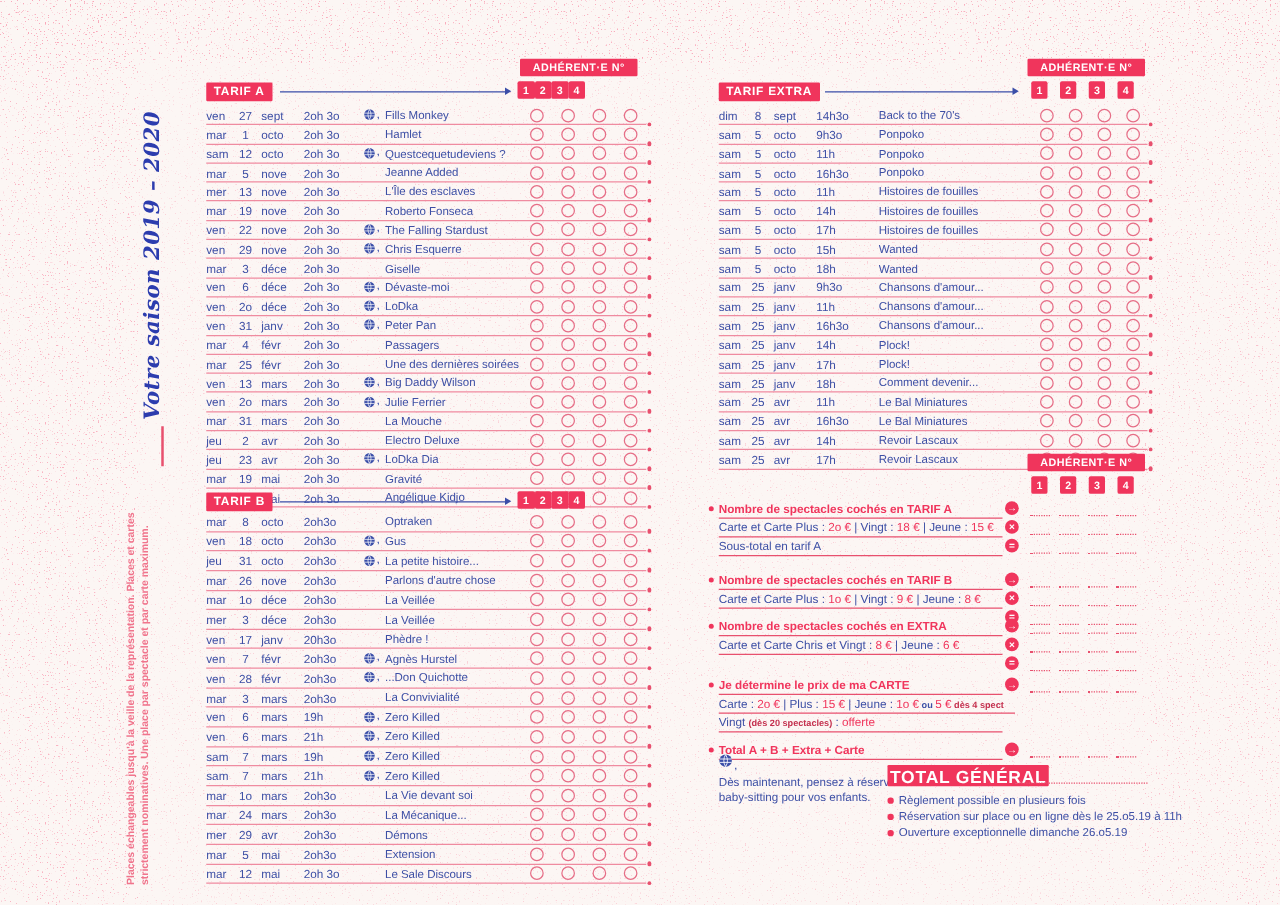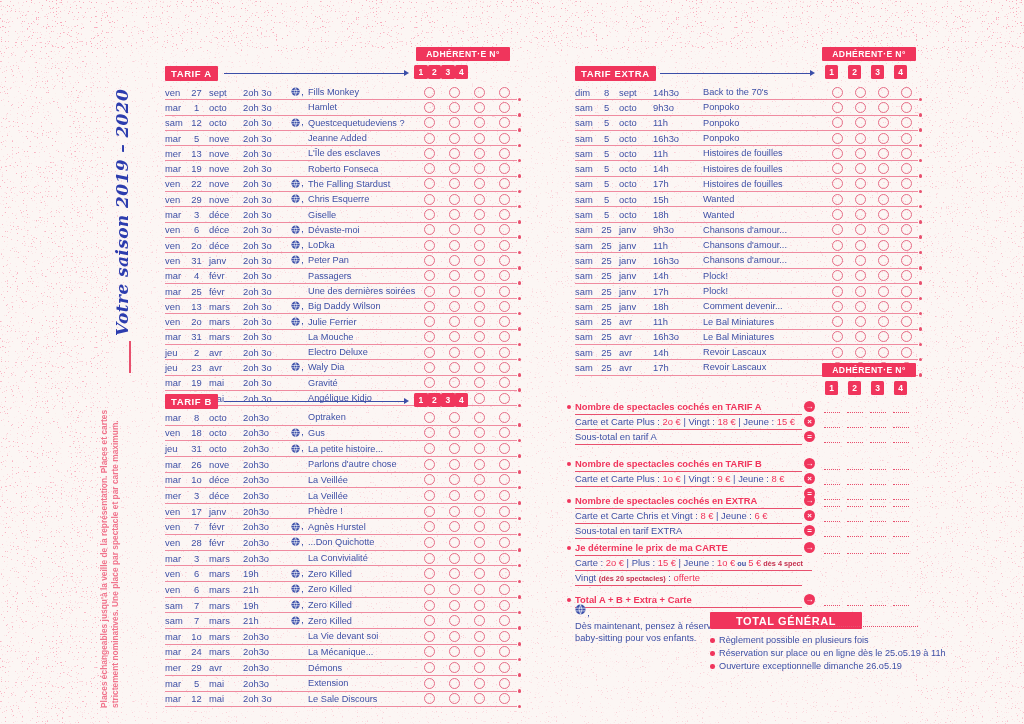--- a/index.html
+++ b/index.html
@@ -64,22 +64,22 @@
   .blue-sm{color:#3d4fa5;font-size:7.3px;font-weight:bold;}
   .red-sm{color:#c4304e;font-size:7.3px;font-weight:bold;}
   .picon{position:absolute;left:229px;top:0;width:11px;height:11px;border-radius:50%;
     background:#f0355c;color:#fff;font-size:8px;font-weight:bold;
     display:flex;align-items:center;justify-content:center;line-height:1;}
   .pdots{position:absolute;left:245px;top:2px;display:flex;}
   .pdots .dcell{width:23px;display:flex;justify-content:center;}
   .dline{width:16px;height:9px;border-bottom:1.6px dotted #e8506e;}
 
   
-  .totalbox{position:absolute;left:710px;top:612px;height:17px;padding:0 26px;
-    font-size:11px;letter-spacing:.6px;}
+  .totalbox{position:absolute;left:710px;top:612px;height:17px;padding:0 2px;
+    font-size:14px;letter-spacing:.6px;}
   .totaldots{position:absolute;left:812px;top:615px;width:106px;height:11px;
     border-bottom:1.6px dotted #e8506e;}
   .babysit-icon{position:absolute;left:575px;top:602px;}
   .babysit{position:absolute;left:575px;top:621px;width:162px;
     font-size:9.3px;line-height:11.5px;color:#3d4fa5;}
   .notes{position:absolute;left:710px;top:634px;width:310px;}
   .note-line{position:relative;padding-left:9px;font-size:9.2px;line-height:13px;color:#3d4fa5;}
   .note-line::before{content:'';position:absolute;left:0;top:4px;width:4.5px;height:4.5px;
     border-radius:50%;background:#f0355c;}
 </style>
@@ -636,21 +636,21 @@
           <span class="cn">23</span>
           <span class="cm">avr</span>
           <span class="ct">2oh 3o</span>
           <span class="ci">
             <svg viewBox="0 0 12 12" width="10" height="10">
               <circle cx="5.5" cy="5.5" r="5" fill="#3b4ea8"></circle>
               <path d="M5.5 .6 Q2.6 5.5 5.5 10.4 M5.5 .6 Q8.4 5.5 5.5 10.4 M.7 4.2 H10.3 M.7 6.9 H10.3" stroke="#fff" stroke-width="0.7" fill="none"></path>
             </svg>
             <span class="gc">,</span>
           </span>
-          <span class="cs">Waly Dia</span>
+          <span class="cs">LoDka Dia</span>
           <span class="cells">
             <span class="cell">
               <span class="chk"></span>
             </span>
             <span class="cell">
               <span class="chk"></span>
             </span>
             <span class="cell">
               <span class="chk"></span>
             </span>
@@ -1848,21 +1848,20 @@
             </span>
           <span class="dcell">
               <span class="dline"></span>
             </span>
           <span class="dcell">
               <span class="dline"></span>
             </span>
         </span>
       </div>
       <div class="pline" style="top:30px;">
-        <span class="ptxt blue">Sous-total en tarif EXTRA</span>
         <span class="picon">=</span>
         <span class="pdots">
           <span class="dcell">
               <span class="dline"></span>
             </span>
           <span class="dcell">
               <span class="dline"></span>
             </span>
           <span class="dcell">
               <span class="dline"></span>

